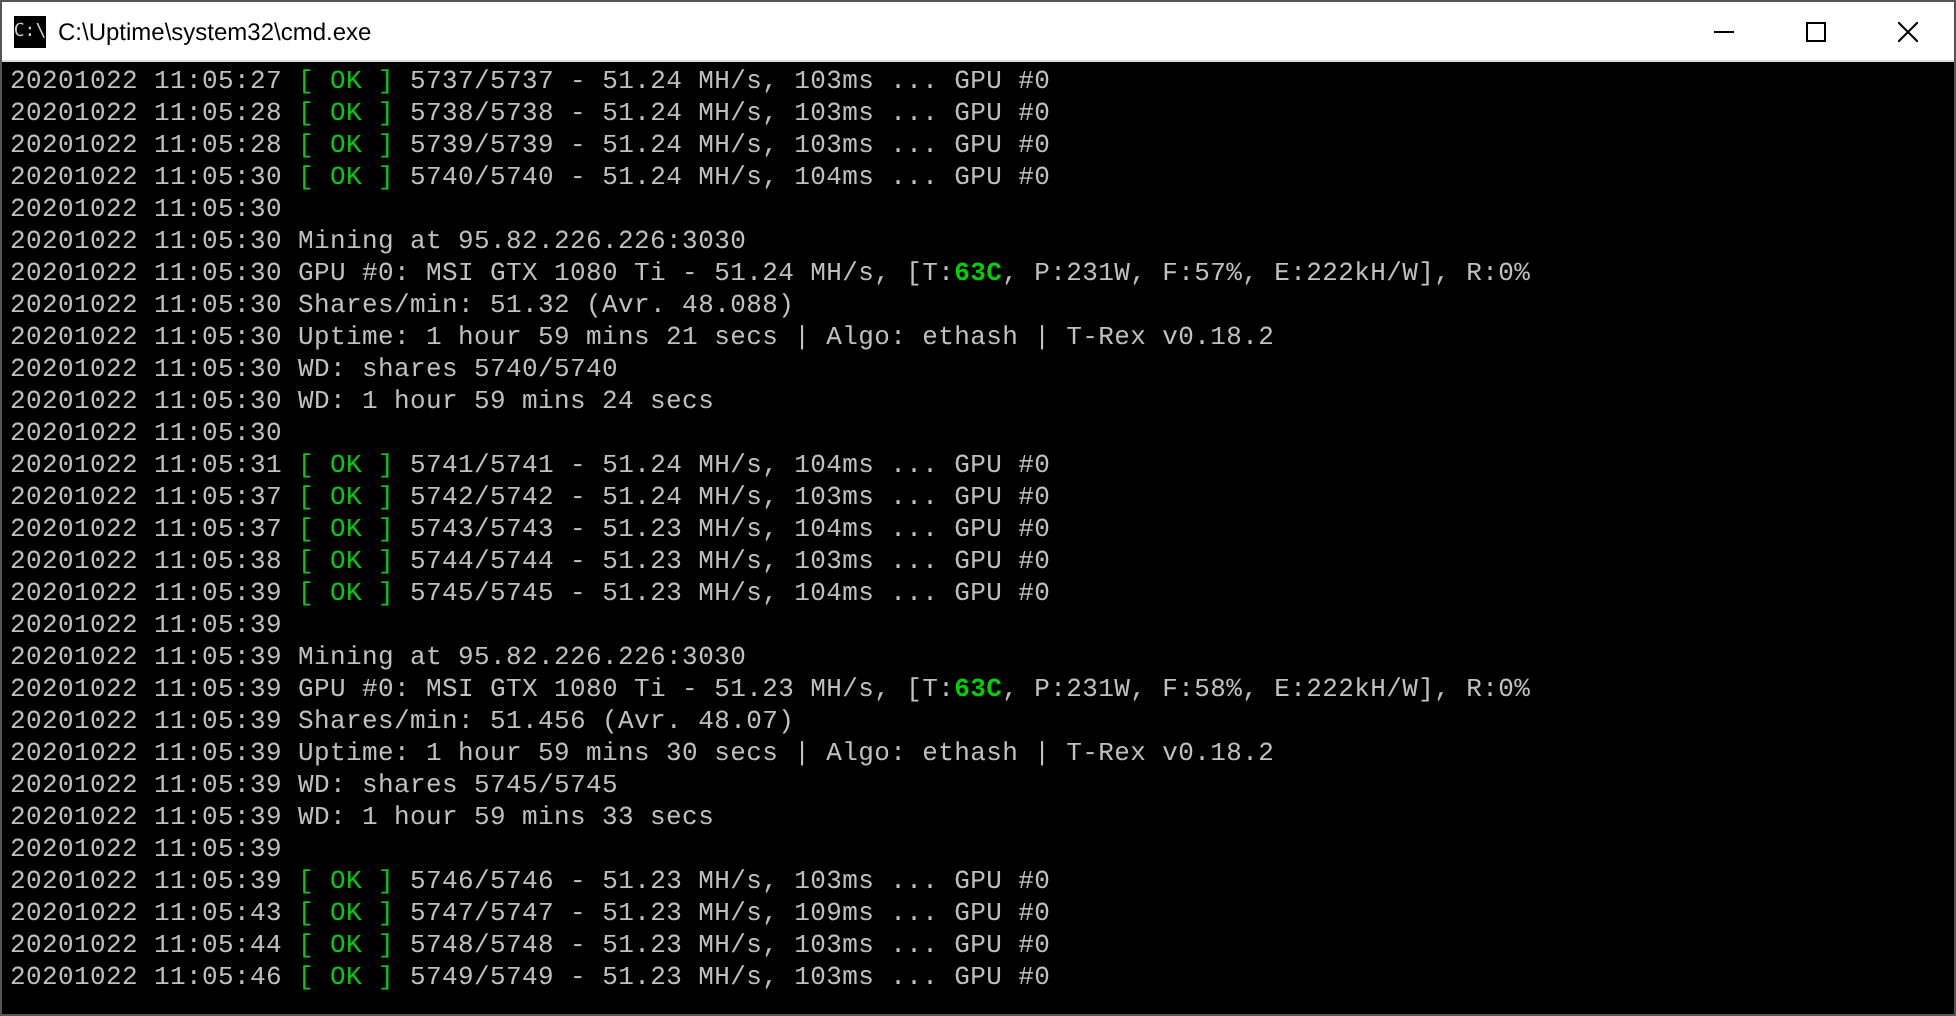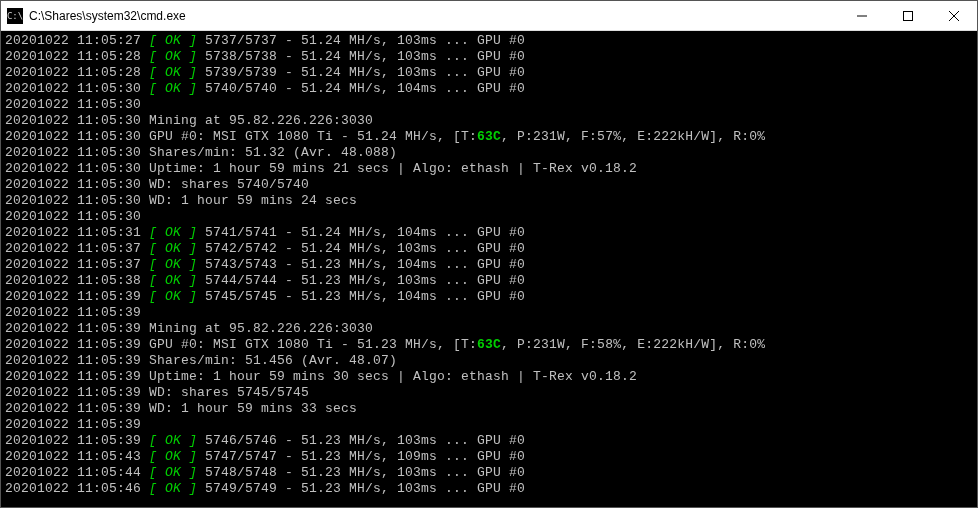--- a/index.html
+++ b/index.html
@@ -65,30 +65,30 @@
       background: #000;
       color: #c0c0c0;
       padding: 2px 4px;
       line-height: 16px;
       white-space: pre;
       overflow: hidden;
       font-size: 13px;
       letter-spacing: 0.2px;
     }
     .line { white-space: pre; }
-    .ok { color: #00d000; font-style: italic; }
+    .ok { color: #00d000; }
     .temp { color: #00d000; font-weight: bold; }
   </style>
 </head>
 <body>
 
 <div class="window">
   <div class="titlebar">
     <div class="titlebar-icon">C:\</div>
-    <div class="titlebar-text">C:\Shares\system32\cmd.exe</div>
+    <div class="titlebar-text">C:\Uptime\system32\cmd.exe</div>
     <div class="titlebar-buttons">
       <div class="titlebar-btn">
         <svg width="10" height="10" viewBox="0 0 10 10">
             <line x1="0" y1="5" x2="10" y2="5" stroke="#000" stroke-width="1"></line>
           </svg>
       </div>
       <div class="titlebar-btn">
         <svg width="10" height="10" viewBox="0 0 10 10">
             <rect x="0.5" y="0.5" width="9" height="9" fill="none" stroke="#000" stroke-width="1"></rect>
           </svg>

